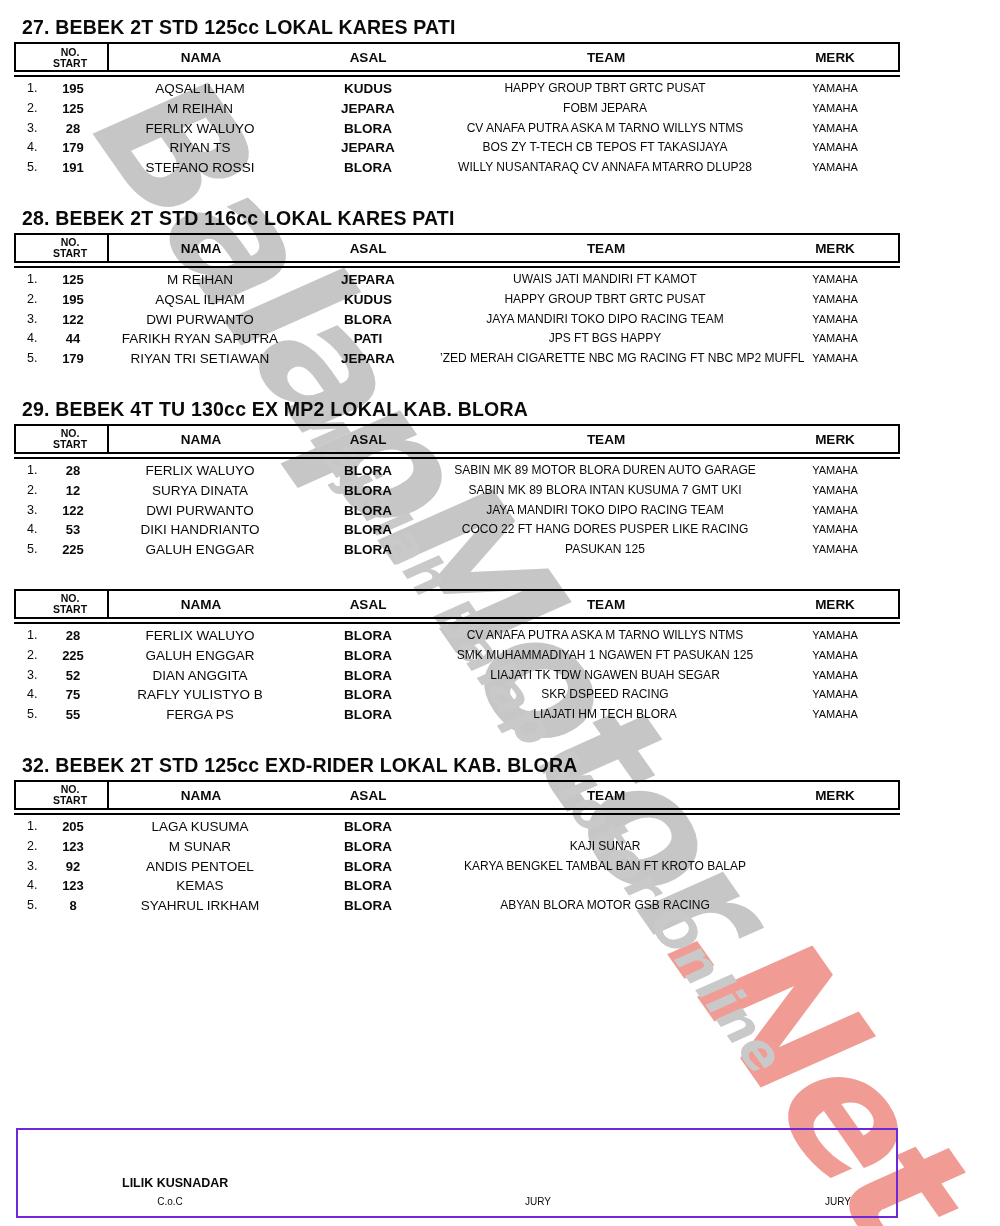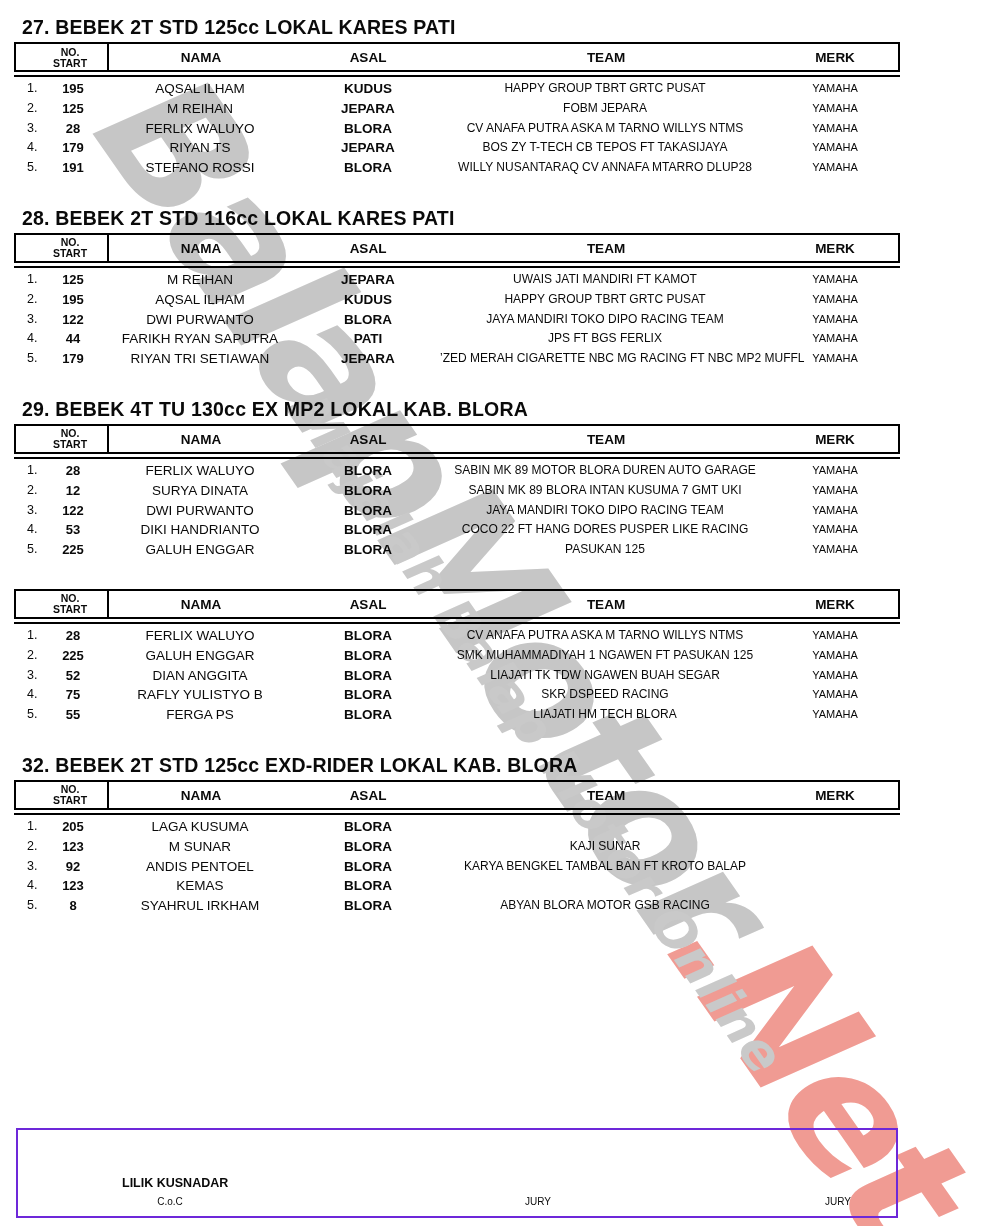--- a/index.html
+++ b/index.html
@@ -179,21 +179,21 @@
     <div class="c c-asal">BLORA</div>
     <div class="c c-team">JAYA MANDIRI TOKO DIPO RACING TEAM</div>
     <div class="c c-merk">YAMAHA</div>
   </div>
 
   <div class="row">
     <div class="c c-pos">4.</div>
     <div class="c c-no">44</div>
     <div class="c c-nama">FARIKH RYAN SAPUTRA</div>
     <div class="c c-asal">PATI</div>
-    <div class="c c-team">JPS  FT BGS FERLIX</div>
+    <div class="c c-team">JPS  FT BGS HAPPY</div>
     <div class="c c-merk">YAMAHA</div>
   </div>
 
   <div class="row">
     <div class="c c-pos">5.</div>
     <div class="c c-no">179</div>
     <div class="c c-nama">RIYAN TRI SETIAWAN</div>
     <div class="c c-asal">JEPARA</div>
     <div class="c c-team">’ZED MERAH CIGARETTE NBC MG RACING FT NBC MP2 MUFFL</div>
     <div class="c c-merk">YAMAHA</div>

